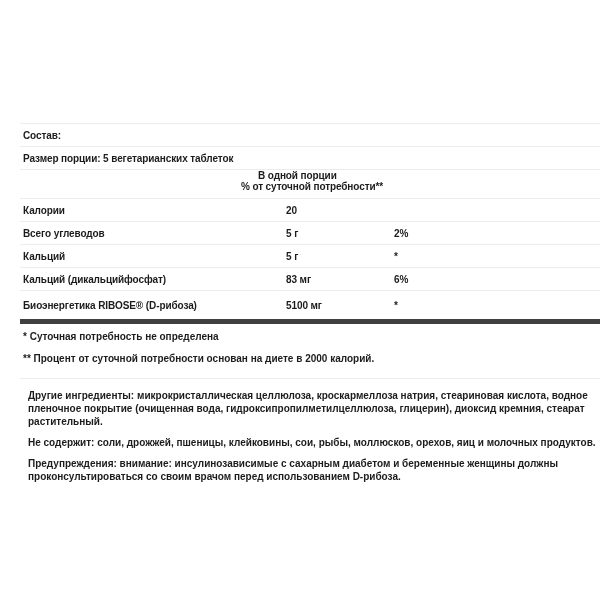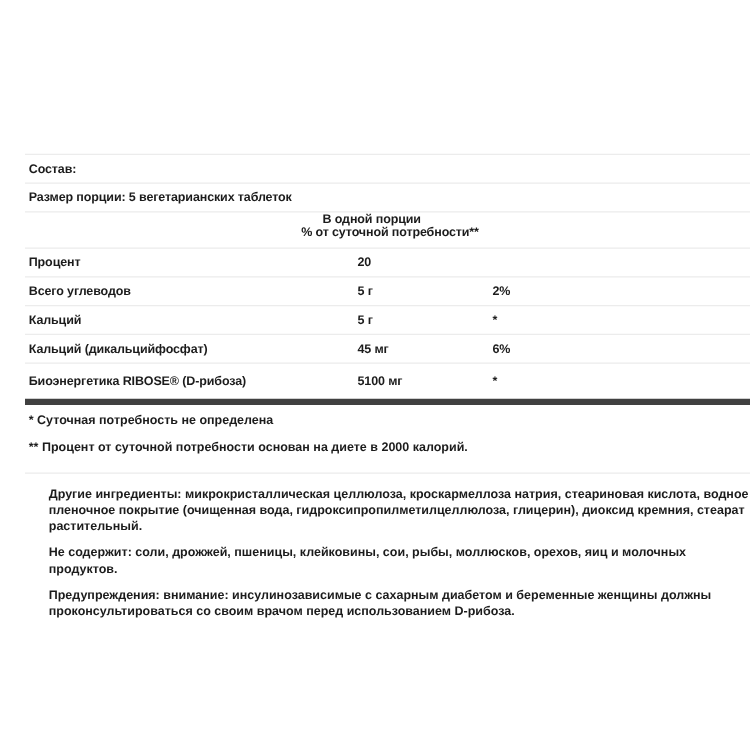--- a/index.html
+++ b/index.html
@@ -11,57 +11,57 @@
     .r22 { height: 22px; }
     .hdr { height: 28px; flex-direction: column; }
     .c1 { width: 266px; padding-left: 3px; box-sizing: border-box; }
     .c2 { width: 108px; }
     .c3 { flex: 1; }
     .trow { height: 22px; }
     .trow.last { height: 28px; }
     .foot { border-top: 5px solid #404040; padding: 6px 3px 4px 3px; font-size: 10px; font-weight: bold; }
     .foot div { height: 22px; line-height: 13px; }
     .notes { border-top: 1px solid #ececec; padding: 10px 3px 0 3px; font-size: 10px; font-weight: bold; line-height: 13px; }
-    .notes p { margin: 0 0 8px 16px; }
+    .notes p { margin: 0 0 8px 5px; }
   </style>
 </head>
 <body>
 
 <div class="wrap">
   <div class="row r22">
     <span class="label">Состав:</span>
   </div>
   <div class="row r22">
     <span class="label">Размер порции: 5 вегетарианских таблеток</span>
   </div>
 
   <div class="row hdr">
     <span class="c1"></span>
     <span class="c2">В одной порции</span>
     <span class="c3">% от суточной потребности**</span>
   </div>
 
   <div class="row trow">
-    <span class="c1">Процент</span>
+    <span class="c1">Калории</span>
     <span class="c2">20</span>
     <span class="c3"></span>
   </div>
   <div class="row trow">
     <span class="c1">Всего углеводов</span>
     <span class="c2">5 г</span>
     <span class="c3">2%</span>
   </div>
   <div class="row trow">
     <span class="c1">Кальций</span>
     <span class="c2">5 г</span>
     <span class="c3">*</span>
   </div>
   <div class="row trow">
     <span class="c1">Кальций (дикальцийфосфат)</span>
-    <span class="c2">45 мг</span>
+    <span class="c2">83 мг</span>
     <span class="c3">6%</span>
   </div>
   <div class="row trow last">
     <span class="c1">Биоэнергетика RIBOSE® (D-рибоза)</span>
     <span class="c2">5100 мг</span>
     <span class="c3">*</span>
   </div>
 
   <div class="foot">
     <div>* Суточная потребность не определена</div>

